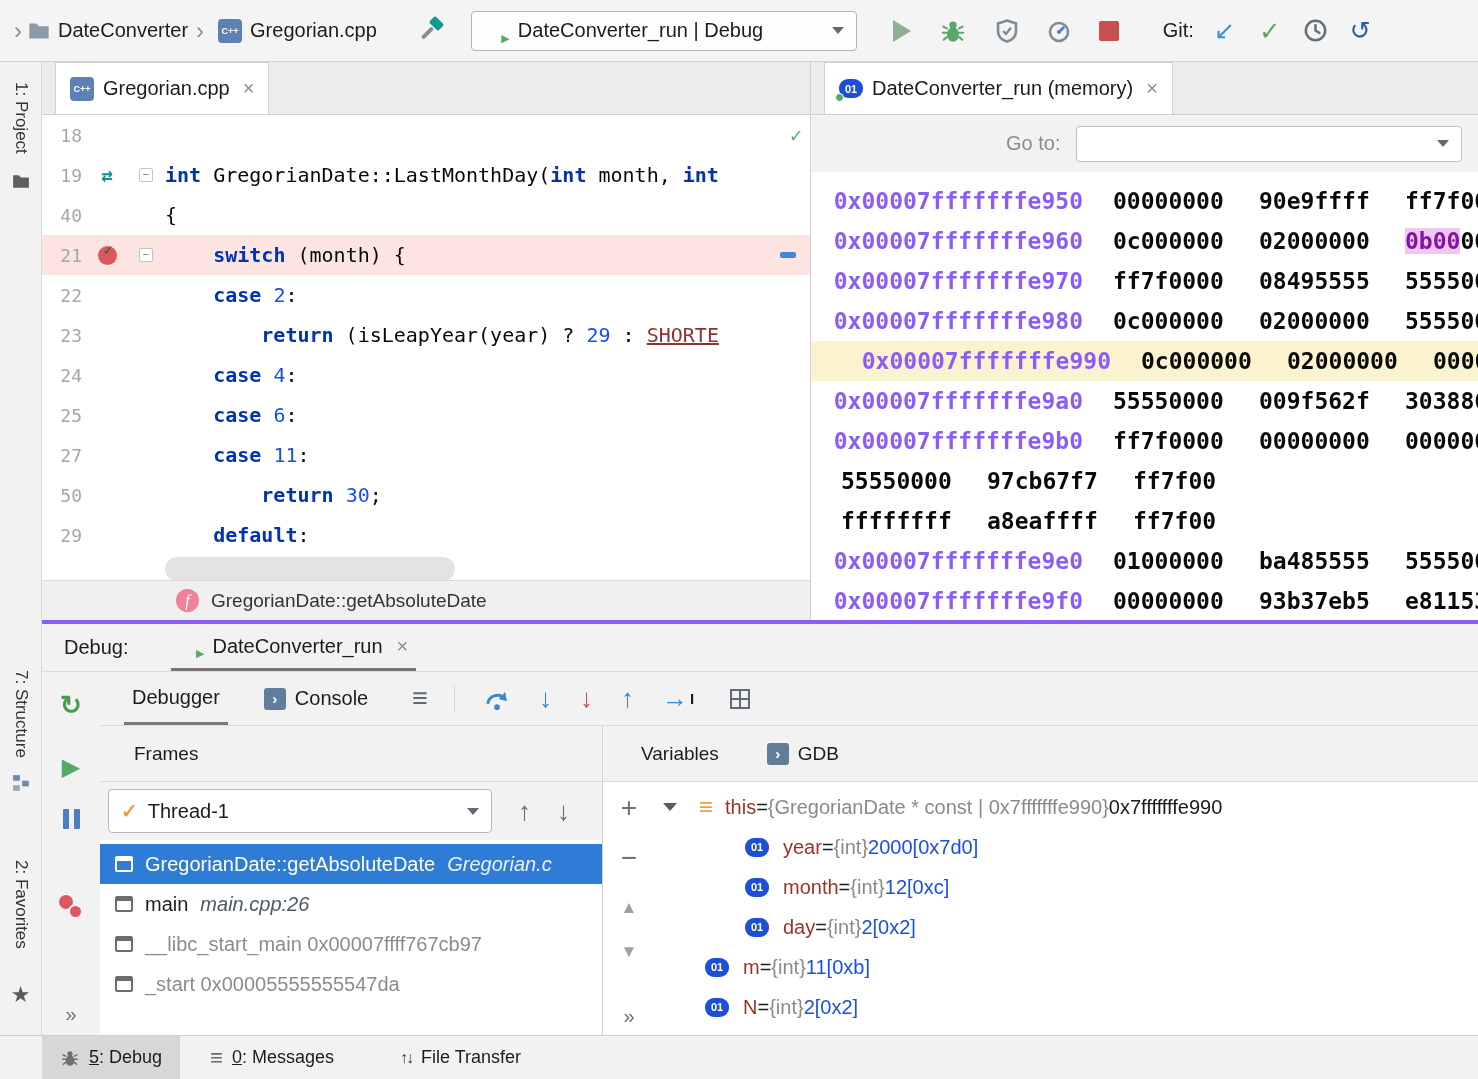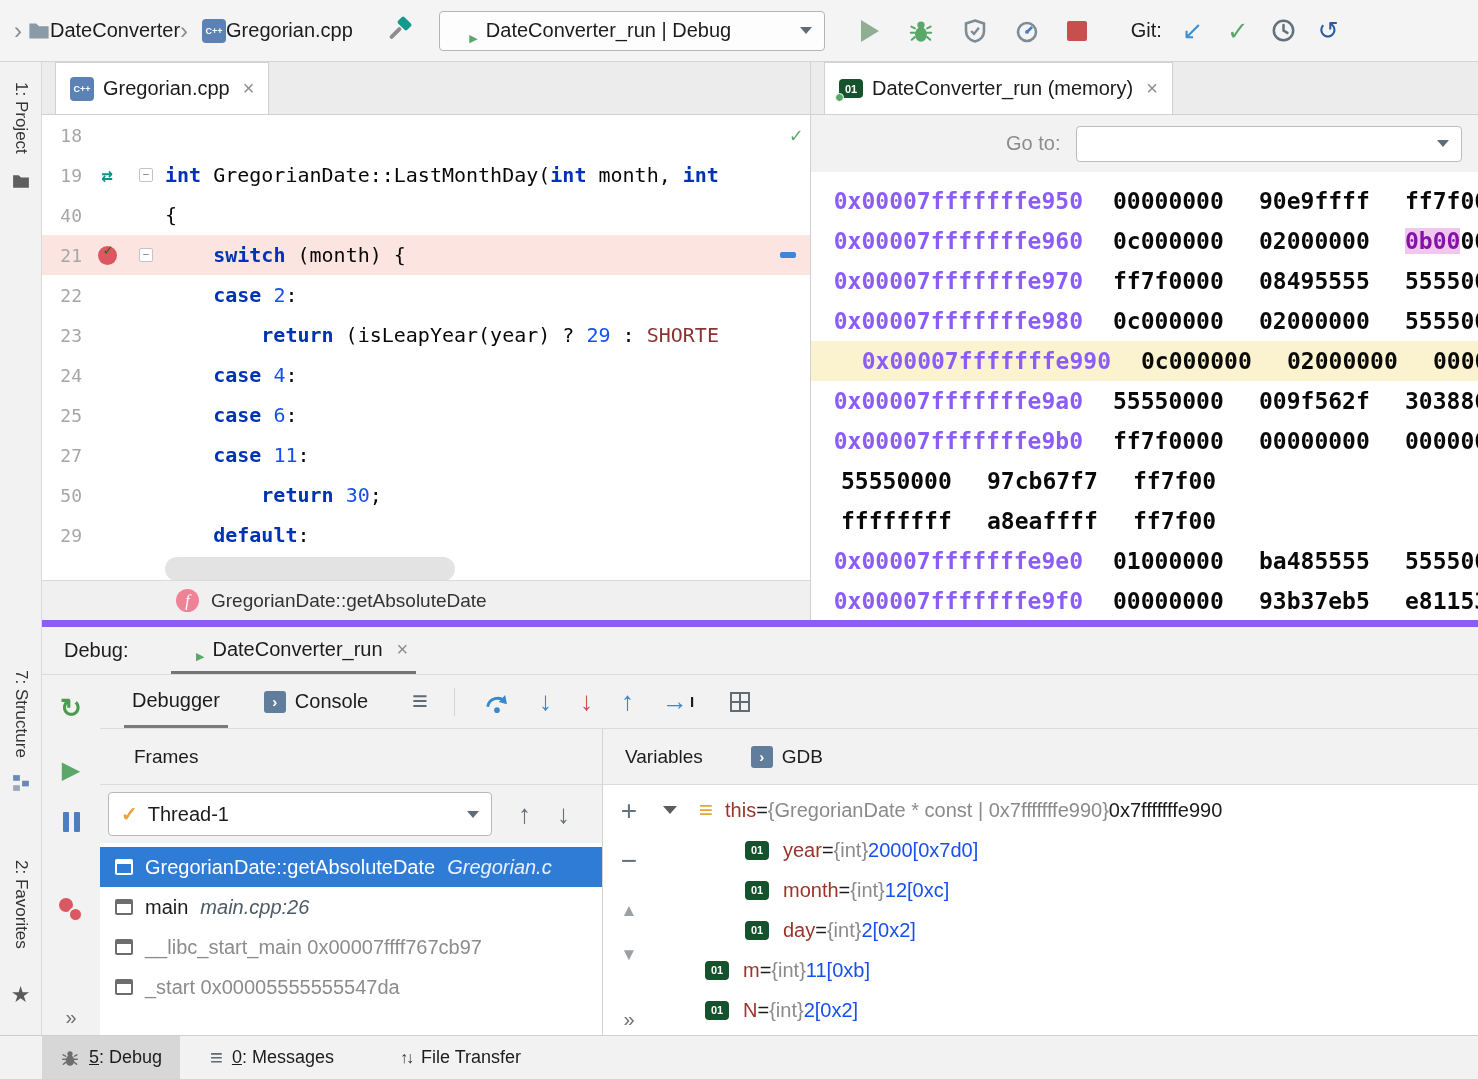--- a/index.html
+++ b/index.html
@@ -3,21 +3,21 @@
 <meta charset="utf-8">
 <style>
   * { box-sizing: border-box; margin:0; padding:0; }
   html,body { width:1478px; height:1079px; overflow:hidden; }
   body { font-family:"Liberation Sans", sans-serif; }
   .app { position:relative; width:1478px; height:1079px; background:#f2f2f2; color:#1c1c1c; overflow:hidden; }
 
   
   .toolbar { position:absolute; left:0; top:0; width:100%; height:62px; background:#f4f4f4; border-bottom:1px solid #d5d5d5; display:flex; align-items:center; padding:0 14px; font-size:20px; }
   .crumb-chev { color:#8c8c8c; font-size:24px; margin-right:6px; }
-  .crumb { color:#1c1c1c; margin:0 0; cursor:default; }
+  .crumb { color:#1c1c1c; margin:0 8px; cursor:default; }
   .ic-folder svg { display:block; }
   .cpp-badge { width:24px; height:24px; border-radius:4px; background:#5c81b5; color:#fff; font-size:9px; font-weight:bold; display:inline-flex; align-items:center; justify-content:center; margin-left:8px; }
   .hammer { position:relative; width:28px; height:28px; margin-left:34px; }
   .hammer .head { position:absolute; left:11px; top:2px; width:13px; height:9px; background:#11998e; border-radius:2px; transform:rotate(45deg); }
   .hammer .handle { position:absolute; left:1px; top:14px; width:15px; height:4px; background:#8d8d8d; border-radius:2px; transform:rotate(-45deg); }
   .runcombo { margin-left:24px; width:386px; height:40px; background:#fdfdfd; border:1px solid #b5b5b5; border-radius:4px; display:flex; align-items:center; padding:0 12px; gap:10px; }
   .runcombo .lbl { flex:1; font-size:20px; color:#1c1c1c; white-space:nowrap; overflow:hidden; }
   .chev { width:0; height:0; border-left:6px solid transparent; border-right:6px solid transparent; border-top:7px solid #5f6b76; }
   .cmake-ic { position:relative; width:24px; height:22px; flex:none; }
   .cmake-tri { width:18px; height:16px; margin:2px auto 0; background:conic-gradient(#d64f42 0 33%, #4a77c0 0 66%, #4fa45b 0); clip-path:polygon(50% 0, 0 100%, 100% 100%); }
@@ -48,50 +48,50 @@
   .cline { height:40px; display:flex; align-items:center; position:relative; }
   .cline.hl { background:#fce4e0; }
   .lnum { width:40px; flex:none; text-align:right; color:#a6a6a6; font-size:18px; }
   .gic { width:50px; flex:none; display:flex; justify-content:center; align-items:center; }
   .foldc { width:28px; flex:none; display:flex; justify-content:center; align-items:center; }
   .foldbox { width:14px; height:14px; border:1px solid #c4c4c4; border-radius:2px; background:#fff; color:#8c8c8c; font-size:11px; line-height:12px; text-align:center; }
   .ctext { padding-left:5px; white-space:pre; }
   .ctext span { white-space:pre; }
   .kw { color:#0033b3; font-weight:bold; }
   .num { color:#1750eb; }
-  .mac { color:#8a3333; }
+  .mac { color:#8a3333;text-decoration:underline; }
   .pl { color:#080808; }
   .nav-swap { color:#0d9488; font-size:19px; font-weight:bold; }
   .bp { position:relative; width:19px; height:19px; border-radius:50%; background:#db5860; }
   .bpchk { position:absolute; left:6px; top:-5px; color:#1e6b24; font-size:15px; font-weight:bold; }
   .execmark { position:absolute; right:14px; top:17px; width:16px; height:6px; background:#3e86d8; border-radius:2px; }
   .insp-ok { position:absolute; top:8px; right:8px; color:#59a869; font-size:20px; font-weight:bold; }
   .hscroll-thumb { position:absolute; left:123px; top:442px; width:290px; height:24px; background:#dadada; border-radius:12px; opacity:.75; z-index:0; }
   .code-area .cline { position:relative; z-index:1; }
   .crumbbar { position:absolute; left:0; bottom:0; right:0; height:40px; background:#f0f0f0; border-top:1px solid #dadada; display:flex; align-items:center; padding-left:134px; gap:12px; font-size:19px; color:#333; }
   .f-badge { width:23px; height:23px; border-radius:50%; background:#ef8296; color:#fff; font-family:"Liberation Serif", serif; font-style:italic; font-size:16px; display:inline-flex; align-items:center; justify-content:center; }
 
   
   .memory-panel { position:absolute; left:810px; top:62px; width:668px; height:558px; background:#fff; border-left:1px solid #d1d1d1; }
-  .badge01 { position:relative; min-width:24px; height:19px; border-radius:4px; background:#14532d; color:#fff; font-size:11px; font-weight:bold; display:inline-flex; align-items:center; justify-content:center; padding:0 3px; }
+  .badge01 { position:relative; min-width:24px; height:19px; border-radius:9px; background:#1d4ed8; color:#fff; font-size:11px; font-weight:bold; display:inline-flex; align-items:center; justify-content:center; padding:0 3px; }
   .rundot { position:absolute; left:-4px; bottom:-4px; width:9px; height:9px; border-radius:50%; background:#59a869; border:1.5px solid #fff; }
   .gotorow { height:57px; background:#f2f2f2; display:flex; align-items:center; }
   .goto-label { margin-left:195px; color:#8c8c8c; font-size:20px; }
   .goto-combo { margin-left:16px; margin-right:16px; flex:1; height:36px; background:#fff; border:1px solid #bdbdbd; border-radius:4px; display:flex; align-items:center; justify-content:flex-end; padding:0 12px; }
   .memrows { padding-top:9px; font-family:"DejaVu Sans Mono", monospace; font-size:23px; font-weight:bold; }
   .mrow { height:40px; display:flex; align-items:center; white-space:nowrap; overflow:hidden; }
   .mrow.hl-row { background:#fbf2d0;padding-left:28px; }
   .maddr { width:272px; flex:none; text-align:right; color:#8b5cf6; }
   .mc { width:146px; flex:none; margin-left:0; color:#0a0a0a; }
   .mc.first { margin-left:30px; }
   .mc-last { flex:1; overflow:hidden; }
   .hlcell { background:#f2c7ee; color:#8412a8; }
 
   
-  .debug-panel { position:absolute; left:42px; top:620px; width:1436px; height:415px; background:#f2f2f2; border-top:7px solid #8b5cf6; }
+  .debug-panel { position:absolute; left:42px; top:620px; width:1436px; height:415px; background:#f2f2f2; border-top:4px solid #8b5cf6; }
   .dheader { height:48px; display:flex; align-items:center; border-bottom:1px solid #dcdcdc; font-size:20px; }
   .dheader .dlabel { margin-left:22px; }
   .dtab { margin-left:42px; height:47px; display:flex; align-items:center; gap:10px; padding:0 8px; border-bottom:3px solid #757575; }
   .dbody { display:flex; height:366px; }
   .dstrip { width:58px; flex:none; display:flex; flex-direction:column; align-items:center; }
   .dstrip > * { flex:none; }
   .ds-rerun { margin-top:18px; color:#4b9b4e; font-size:26px; font-weight:bold; }
   .ds-resume { margin-top:32px; color:#59a869; font-size:24px; }
   .pause-ic { margin-top:28px; display:flex; gap:5px; }
   .pause-ic i { display:block; width:6px; height:20px; background:#4a7fc1; border-radius:1px; }
@@ -126,21 +126,21 @@
   .flist { flex:1; background:#fff; padding-top:4px; overflow:hidden; font-size:20px; }
   .frow { height:40px; display:flex; align-items:center; gap:12px; padding-left:15px; white-space:nowrap; overflow:hidden; }
   .frow.sel { background:#2f7cd6; color:#fff; }
   .fic { width:18px; height:16px; flex:none; border:2px solid #6d6d6d; border-top-width:5px; border-radius:2px; background:#fff; }
   .frow.sel .fic { border-color:#fff; background:transparent; }
   .floc { font-style:italic; color:#4d5a66; }
   .frow.sel .floc { color:#e8f1ff; }
   .fdim { color:#8c8c8c; }
   .vars-col { flex:1; display:flex; flex-direction:column; min-width:0; }
   .vars-header { height:56px; flex:none; display:flex; align-items:center; border-bottom:1px solid #dcdcdc; font-size:19px; }
-  .vh-label { margin-left:22px; }
+  .vh-label { margin-left:38px; }
   .gdb-tab { margin-left:48px; display:flex; align-items:center; gap:9px; }
   .vbody { flex:1; display:flex; background:#fff; min-height:0; }
   .vtools { width:52px; flex:none; display:flex; flex-direction:column; align-items:center; padding-top:12px; background:#fff; }
   .vt-plus { color:#64707c; font-size:28px; line-height:1; }
   .vt-minus { margin-top:22px; color:#64707c; font-size:28px; line-height:1; }
   .vt-up { margin-top:26px; color:#9aa0a6; font-size:17px; }
   .vt-down { margin-top:24px; color:#9aa0a6; font-size:17px; }
   .vt-more { margin-top:auto; margin-bottom:10px; }
   .vtree { flex:1; padding-top:5px; font-size:20px; overflow:hidden; }
   .vrow { height:40px; display:flex; align-items:center; white-space:nowrap; overflow:hidden; }

